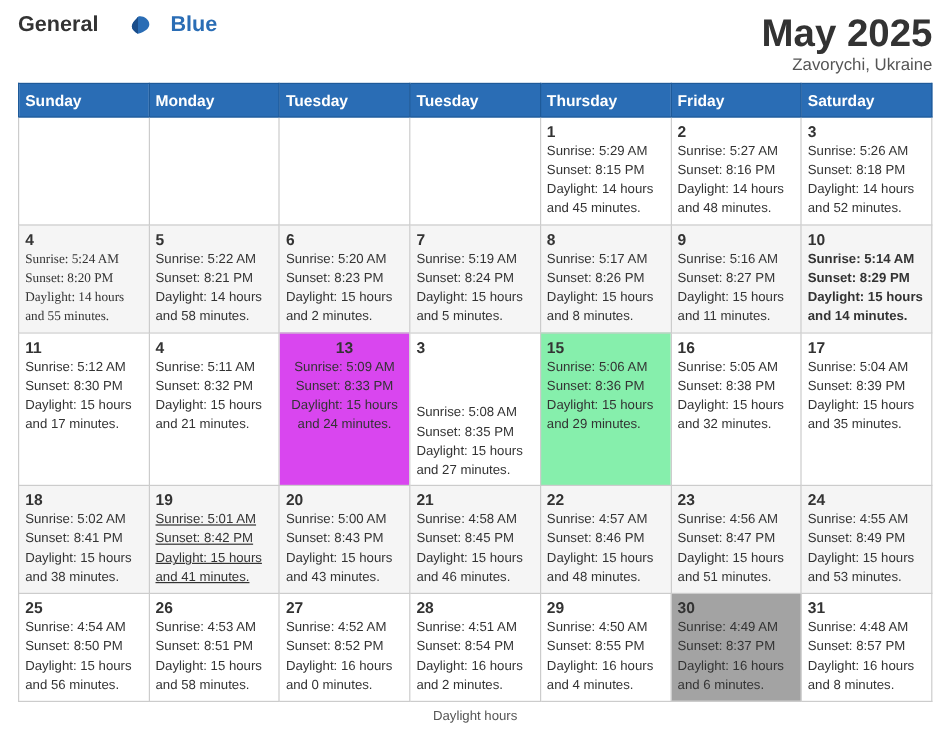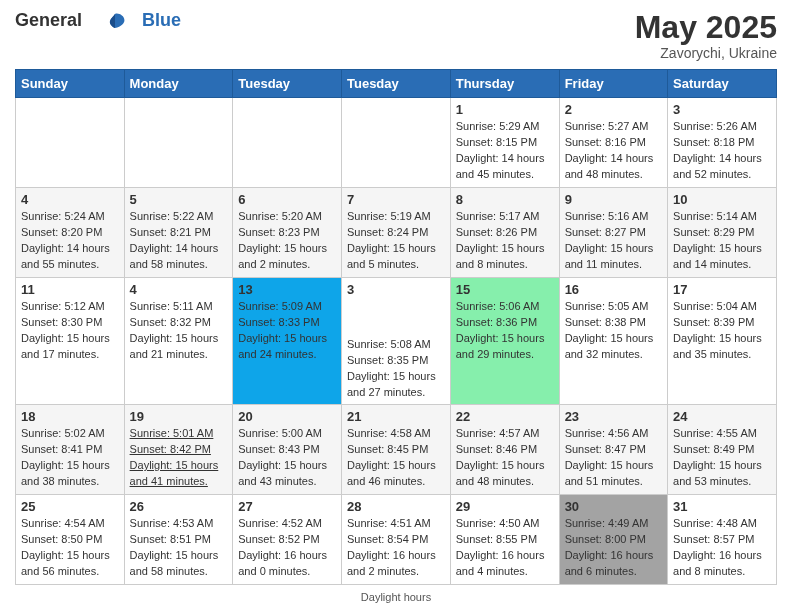--- a/index.html
+++ b/index.html
@@ -142,21 +142,21 @@
           <span class="day-number">3</span>
           <div class="day-info" style="white-space: pre-line;">Sunrise: 5:26 AM
 Sunset: 8:18 PM
 Daylight: 14 hours
 and 52 minutes.</div>
         </td>
       </tr>
       <tr>
         <td style="background: rgb(245, 245, 245);">
           <span class="day-number">4</span>
-          <div class="day-info" style="white-space: pre-line;">Sunrise: 5:24 AM
+          <div class="day-info" style="white-space: pre-line; font-family: Liberation Serif, serif;">Sunrise: 5:24 AM
 Sunset: 8:20 PM
 Daylight: 14 hours
 and 55 minutes.</div>
         </td>
         <td style="background: rgb(245, 245, 245);">
           <span class="day-number">5</span>
           <div class="day-info" style="white-space: pre-line;">Sunrise: 5:22 AM
 Sunset: 8:21 PM
 Daylight: 14 hours
 and 58 minutes.</div>
@@ -184,42 +184,42 @@
         </td>
         <td style="background: rgb(245, 245, 245);">
           <span class="day-number">9</span>
           <div class="day-info" style="white-space: pre-line;">Sunrise: 5:16 AM
 Sunset: 8:27 PM
 Daylight: 15 hours
 and 11 minutes.</div>
         </td>
         <td style="background: rgb(245, 245, 245);">
           <span class="day-number">10</span>
-          <div class="day-info" style="white-space: pre-line;">Sunrise: 5:14 AM
+          <div class="day-info" style="white-space: pre-line; font-weight: bold;">Sunrise: 5:14 AM
 Sunset: 8:29 PM
 Daylight: 15 hours
 and 14 minutes.</div>
         </td>
       </tr>
       <tr>
         <td style="background: rgb(255, 255, 255);">
           <span class="day-number">11</span>
           <div class="day-info" style="white-space: pre-line;">Sunrise: 5:12 AM
 Sunset: 8:30 PM
 Daylight: 15 hours
 and 17 minutes.</div>
         </td>
         <td style="background: rgb(255, 255, 255);">
           <span class="day-number">4</span>
           <div class="day-info" style="white-space: pre-line;">Sunrise: 5:11 AM
 Sunset: 8:32 PM
 Daylight: 15 hours
 and 21 minutes.</div>
         </td>
-        <td style="background: #0ea5e9;">
+        <td style="background: #d946ef; text-align: center;">
           <span class="day-number">13</span>
           <div class="day-info" style="white-space: pre-line;">Sunrise: 5:09 AM
 Sunset: 8:33 PM
 Daylight: 15 hours
 and 24 minutes.</div>
         </td>
         <td style="background: rgb(255, 255, 255);">
           <span class="day-number">3</span>
           <div class="day-info" style="white-space: pre-line; margin-top: 40px;">Sunrise: 5:08 AM
 Sunset: 8:35 PM
@@ -331,21 +331,21 @@
         <td style="background: rgb(255, 255, 255);">
           <span class="day-number">29</span>
           <div class="day-info" style="white-space: pre-line;">Sunrise: 4:50 AM
 Sunset: 8:55 PM
 Daylight: 16 hours
 and 4 minutes.</div>
         </td>
         <td style="background: #a3a3a3;">
           <span class="day-number">30</span>
           <div class="day-info" style="white-space: pre-line;">Sunrise: 4:49 AM
-Sunset: 8:00 PM
+Sunset: 8:37 PM
 Daylight: 16 hours
 and 6 minutes.</div>
         </td>
         <td style="background: rgb(255, 255, 255);">
           <span class="day-number">31</span>
           <div class="day-info" style="white-space: pre-line;">Sunrise: 4:48 AM
 Sunset: 8:57 PM
 Daylight: 16 hours
 and 8 minutes.</div>
         </td>

